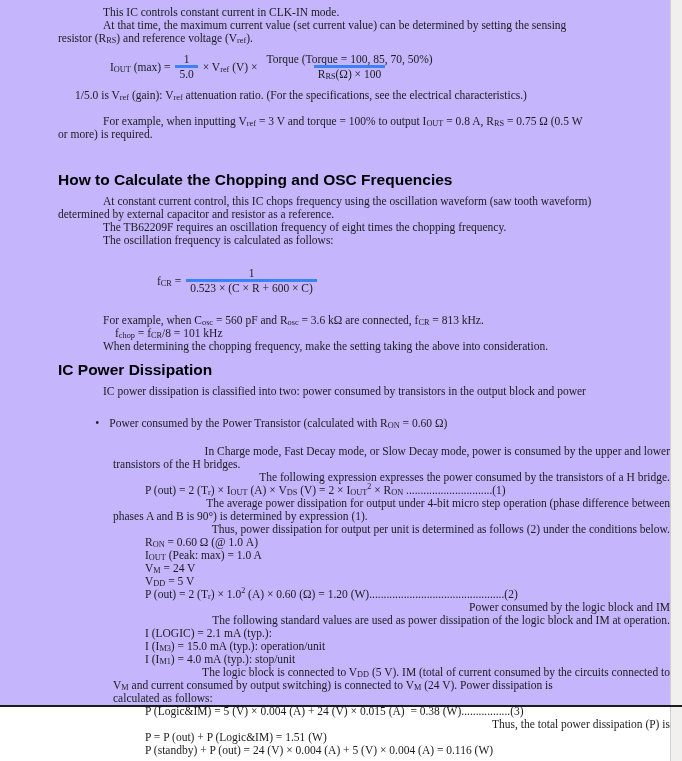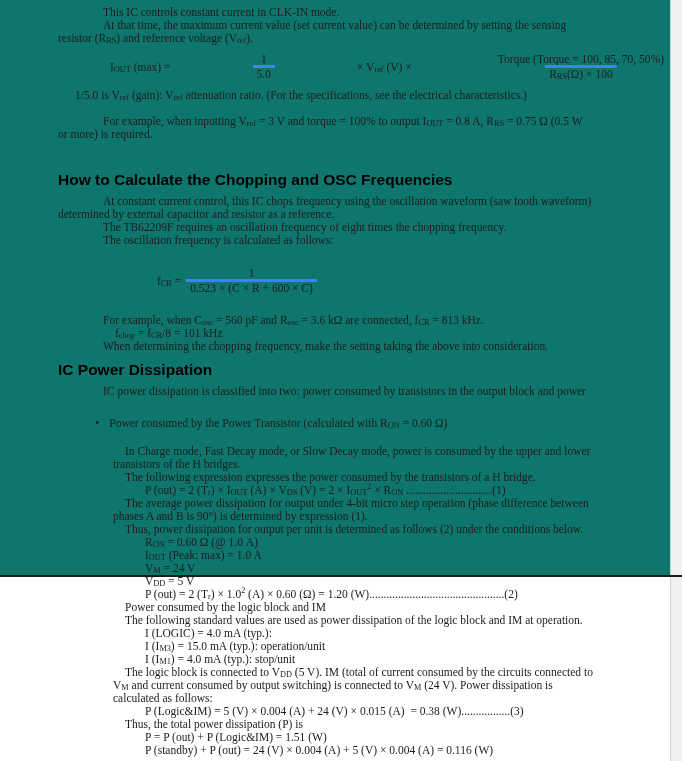--- a/index.html
+++ b/index.html
@@ -1,45 +1,45 @@
 <!DOCTYPE html>
 <html><head>
 <meta charset="utf-8">
 <style>
   html,body { margin:0; padding:0; }
   body {
     width:682px; height:761px; overflow:hidden; background:#ffffff;
     font-family:"Liberation Serif", serif; color:#1c1c1c;
   }
-  .page { position:relative; width:682px; height:577px; background:#0f766e; }
+  .page { position:relative; width:682px; height:707px; background:#c4b5fd; }
   .edge-strip {
     position:absolute; top:0; right:0; width:11px; height:761px;
     background:#f1f0ee; border-left:1px solid #cfcfcf;
   }
   .bottom-rule {
     position:absolute; left:0; bottom:0; width:682px; height:2px; background:#1b1b1b;
   }
   .content { position:absolute; left:0; top:0; width:670px; padding:6px 0 0 58px; box-sizing:border-box; }
   .line { font-size:11.5px; line-height:13px; white-space:pre; }
   .line.i0 { margin-left:45px; }
   .line.m0 { margin-left:0; }
   .line.note { margin-left:17px; }
-  .line.i1 { margin-left:67px; }
+  .line.i1 { margin-left:67px;text-align:right; }
   .line.m1 { margin-left:55px; }
   .line.f  { margin-left:87px; }
   .line.f2 { margin-left:57px; }
   sub { font-size:0.72em; line-height:0; vertical-align:-0.18em; }
   sup { font-size:0.70em; line-height:0; vertical-align:super; }
   h2.sec {
     font-family:"Liberation Sans", sans-serif; font-weight:bold; color:#000;
     font-size:15.5px; line-height:18px; margin:0; white-space:pre;
   }
   #h1 { margin-top:30px; }
   #h2 { margin-top:8px; }
-  #f1 { margin-top:8px; margin-left:52px;justify-content:space-between; }
+  #f1 { margin-top:8px; margin-left:52px; }
   #note { margin-top:9px; }
   #example { margin-top:13px; }
   #osc1 { margin-top:6px; }
   #f2 { margin-top:20px; margin-left:99px; }
   #osc2 { margin-top:20px; }
   #power1 { margin-top:6px; }
   #bullet-row { margin-top:6px; margin-left:20px; }
   #power2 { margin-top:2px; }
   .formula { display:flex; align-items:center; font-size:11.5px; color:#1c1c1c; }
   .formula .part { white-space:pre; }
@@ -124,21 +124,21 @@
         <div class="line i1">The average power dissipation for output under 4-bit micro step operation (phase difference between</div>
         <div class="line m1">phases A and B is 90°) is determined by expression (1).</div>
         <div class="line i1">Thus, power dissipation for output per unit is determined as follows (2) under the conditions below.</div>
         <div class="line f">R<sub>ON</sub> = 0.60 Ω (@ 1.0 A)</div>
         <div class="line f">I<sub>OUT</sub> (Peak: max) = 1.0 A</div>
         <div class="line f">V<sub>M</sub> = 24 V</div>
         <div class="line f">V<sub>DD</sub> = 5 V</div>
         <div class="line f">P (out) = 2 (T<sub>r</sub>) × 1.0<sup>2</sup> (A) × 0.60 (Ω) = 1.20 (W)...............................................(2)</div>
         <div class="line i1">Power consumed by the logic block and IM</div>
         <div class="line i1">The following standard values are used as power dissipation of the logic block and IM at operation.</div>
-        <div class="line f">I (LOGIC) = 4.0 mA (typ.):</div>
+        <div class="line f">I (LOGIC) = 2.1 mA (typ.):</div>
         <div class="line f">I (I<sub>M3</sub>) = 15.0 mA (typ.): operation/unit</div>
         <div class="line f">I (I<sub>M1</sub>) = 4.0 mA (typ.): stop/unit</div>
         <div class="line i1">The logic block is connected to V<sub>DD</sub> (5 V). IM (total of current consumed by the circuits connected to</div>
         <div class="line m1">V<sub>M</sub> and current consumed by output switching) is connected to V<sub>M</sub> (24 V). Power dissipation is</div>
         <div class="line m1">calculated as follows:</div>
         <div class="line f">P (Logic&amp;IM) = 5 (V) × 0.004 (A) + 24 (V) × 0.015 (A)  = 0.38 (W).................(3)</div>
         <div class="line i1">Thus, the total power dissipation (P) is</div>
         <div class="line f">P = P (out) + P (Logic&amp;IM) = 1.51 (W)</div>
         <div class="line f">P (standby) + P (out) = 24 (V) × 0.004 (A) + 5 (V) × 0.004 (A) = 0.116 (W)</div>
       </div>

